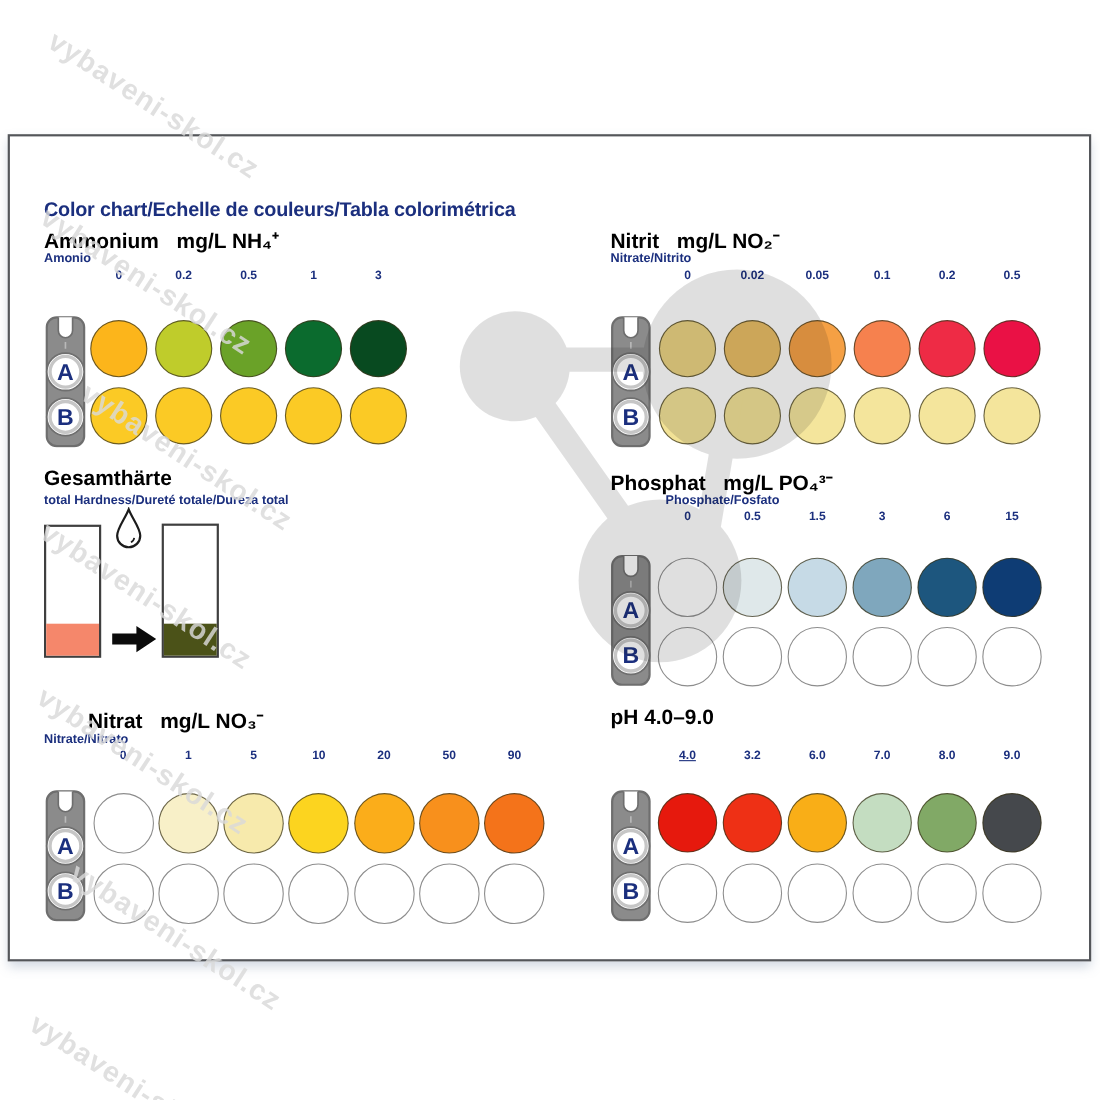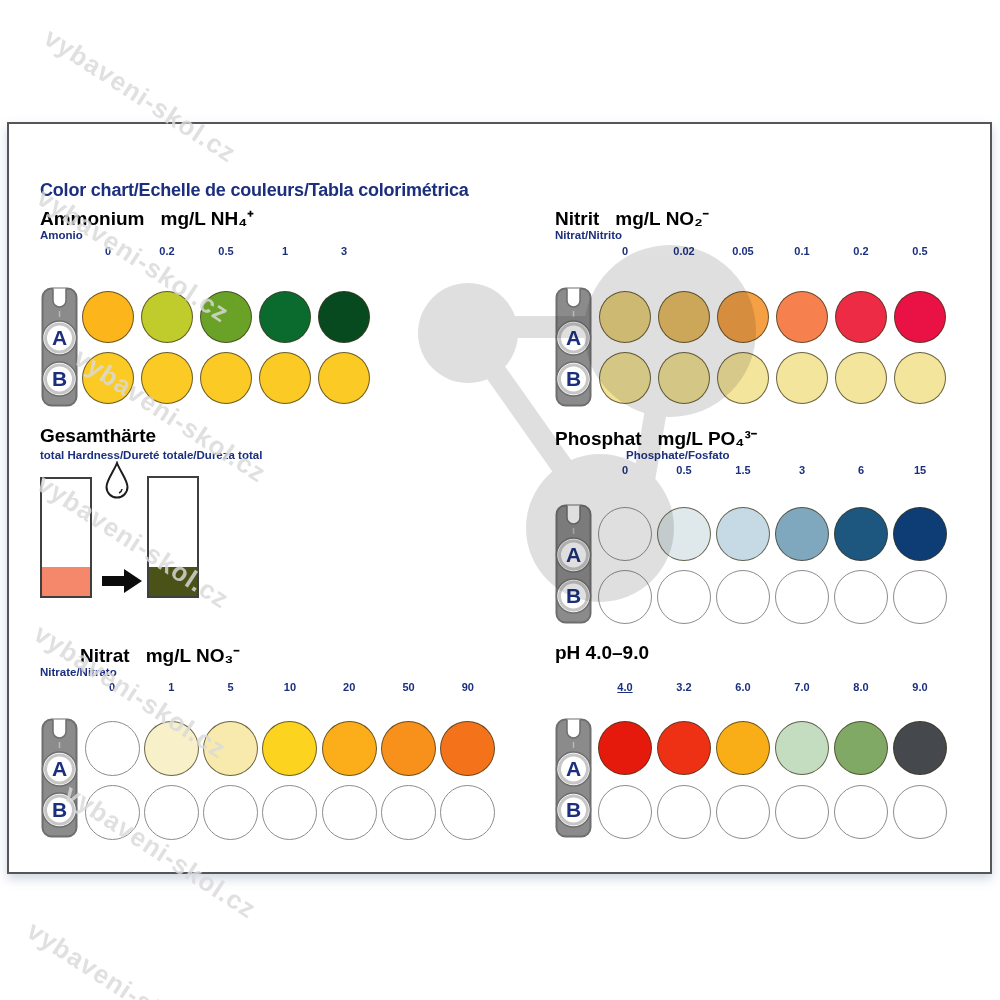--- a/index.html
+++ b/index.html
@@ -85,21 +85,21 @@
     <text x="18.5" y="58" font-size="21" font-weight="bold" font-family="Liberation Sans, sans-serif" fill="#1b2f7e" text-anchor="middle">A</text>
 
     <circle cx="18.5" cy="92" r="17" fill="#ffffff" stroke="#6f6f6f" stroke-width="1.6"></circle>
     <circle cx="18.5" cy="92" r="14" fill="#ffffff" stroke="#c6c6c6" stroke-width="3"></circle>
     <text x="18.5" y="99" font-size="21" font-weight="bold" font-family="Liberation Sans, sans-serif" fill="#1b2f7e" text-anchor="middle">B</text>
   </svg></div>
       </div>
       <div>
         <div class="sec-title" style="left:555px;top:205px;">
       <span>Nitrit</span><span class="unit">mg/L NO₂⁻</span></div>
-        <div class="sec-sub" style="left:555px;top:229px;">Nitrat/Nitrito</div>
+        <div class="sec-sub" style="left:555px;top:229px;">Nitrate/Nitrito</div>
         <div class="val-label" style="left:595px;top:245px;">0</div>
         <div class="val-label" style="left:654px;top:245px;">0.02</div>
         <div class="val-label" style="left:713px;top:245px;">0.05</div>
         <div class="val-label" style="left:772px;top:245px;">0.1</div>
         <div class="val-label" style="left:831px;top:245px;">0.2</div>
         <div class="val-label" style="left:890px;top:245px;">0.5</div>
         <div class="dot" style="left:599px;top:291px;width:52px;height:52px;
       background:#EBD382;border:1.5px solid rgba(60,55,30,0.75);"></div>
         <div class="dot" style="left:658px;top:291px;width:52px;height:52px;
       background:#E9BD63;border:1.5px solid rgba(60,55,30,0.75);"></div>
@@ -133,21 +133,21 @@
     <text x="18.5" y="58" font-size="21" font-weight="bold" font-family="Liberation Sans, sans-serif" fill="#1b2f7e" text-anchor="middle">A</text>
 
     <circle cx="18.5" cy="92" r="17" fill="#ffffff" stroke="#6f6f6f" stroke-width="1.6"></circle>
     <circle cx="18.5" cy="92" r="14" fill="#ffffff" stroke="#c6c6c6" stroke-width="3"></circle>
     <text x="18.5" y="99" font-size="21" font-weight="bold" font-family="Liberation Sans, sans-serif" fill="#1b2f7e" text-anchor="middle">B</text>
   </svg></div>
       </div>
       <div>
         <div class="sec-title" style="left:555px;top:425px;">
       <span>Phosphat</span><span class="unit">mg/L PO₄³⁻</span></div>
-        <div class="sec-sub" style="left:581px;top:449px;padding-left:45px;">Phosphate/Fosfato</div>
+        <div class="sec-sub" style="left:560px;top:449px;padding-left:45px;">Phosphate/Fosfato</div>
         <div class="val-label" style="left:595px;top:464px;">0</div>
         <div class="val-label" style="left:654px;top:464px;">0.5</div>
         <div class="val-label" style="left:713px;top:464px;">1.5</div>
         <div class="val-label" style="left:772px;top:464px;">3</div>
         <div class="val-label" style="left:831px;top:464px;">6</div>
         <div class="val-label" style="left:890px;top:464px;">15</div>
         <div class="dot" style="left:598px;top:507px;width:54px;height:54px;
       background:#FFFFFF;border:1.5px solid #8d8d8d;"></div>
         <div class="dot" style="left:657px;top:507px;width:54px;height:54px;
       background:#DFE8EA;border:1.5px solid rgba(60,55,30,0.75);"></div>

